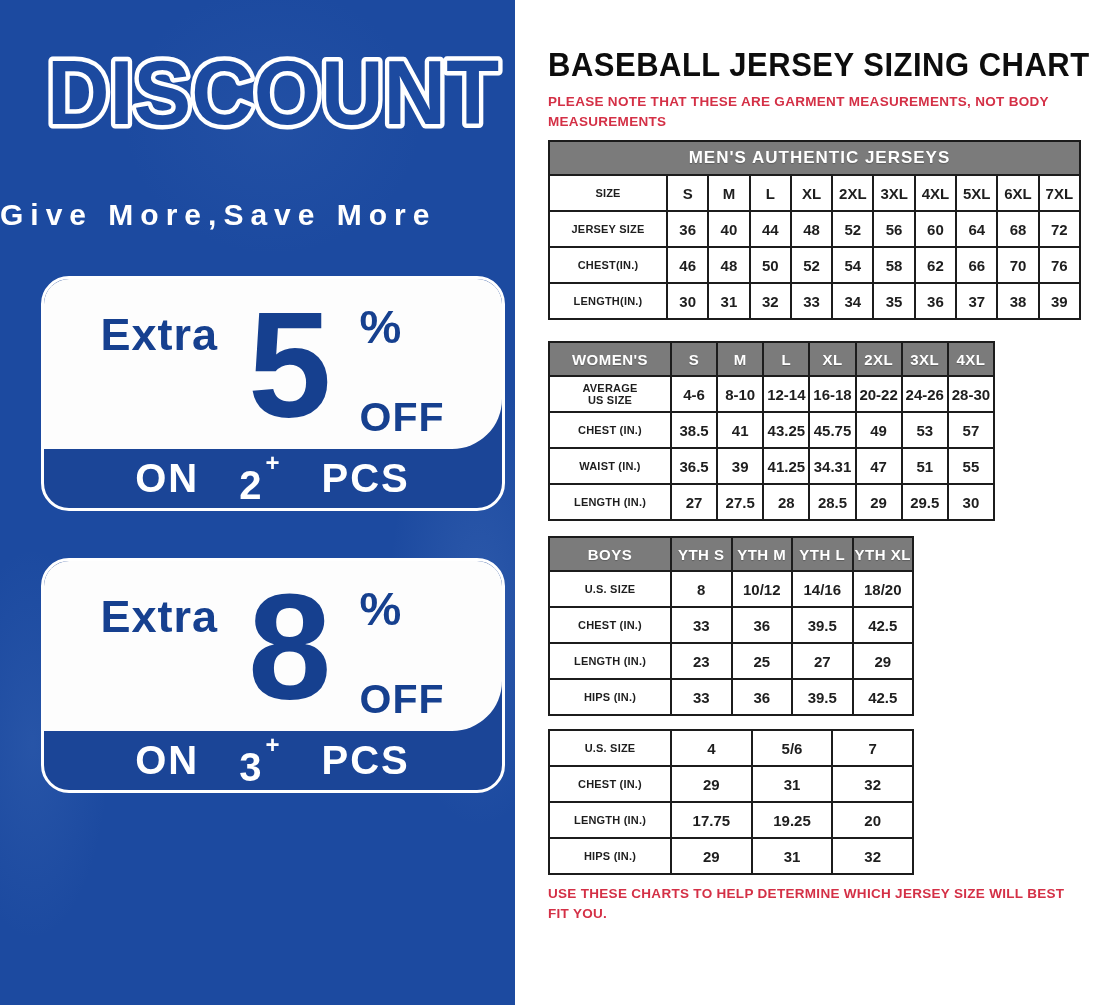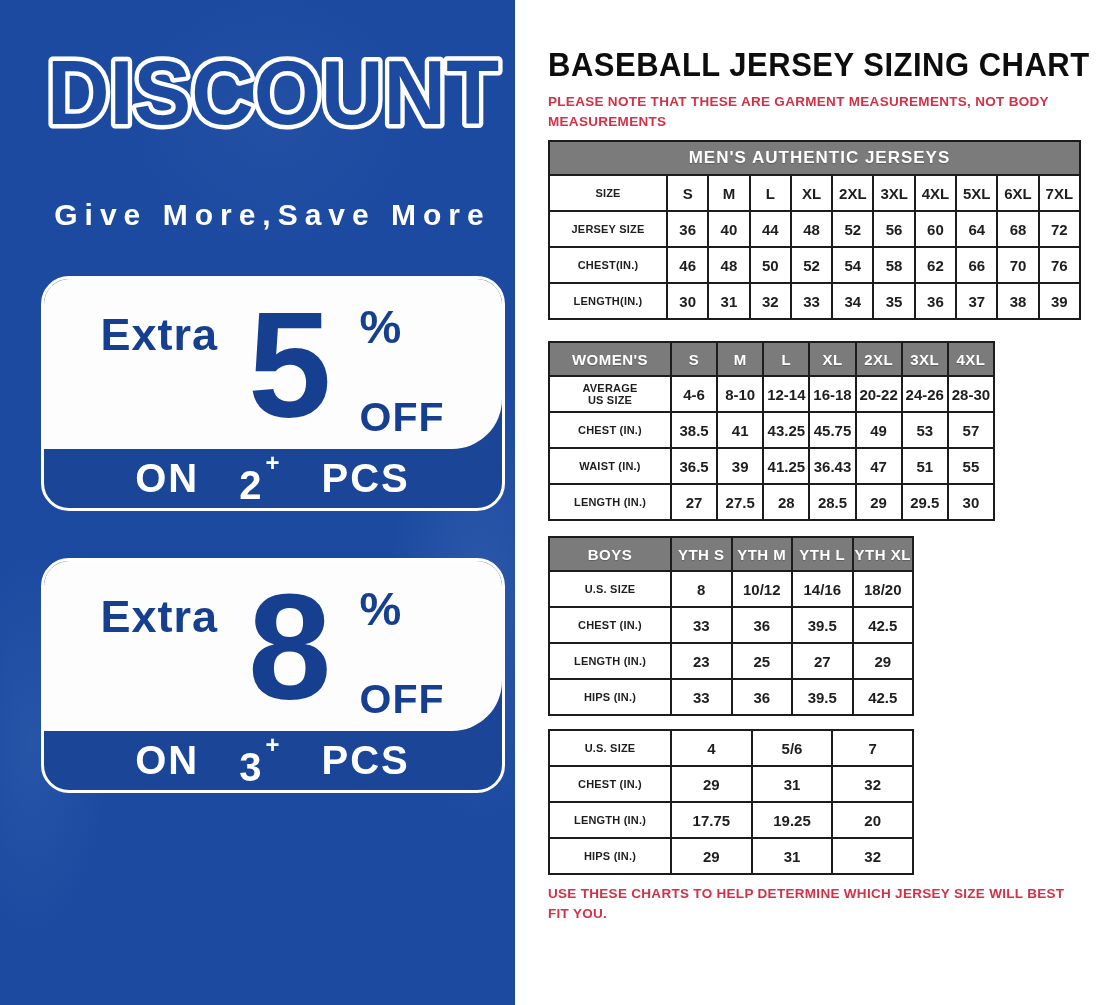--- a/index.html
+++ b/index.html
@@ -18,21 +18,21 @@
       radial-gradient(ellipse 110px 280px at 6% 74%, rgba(120,160,220,0.12), transparent 70%),
       radial-gradient(ellipse 200px 180px at 50% 12%, rgba(90,130,200,0.10), transparent 75%),
       #1c4aa0;
   }
   #edge-strip {
     position:absolute; left:529px; top:0; width:16px; height:100%;
     background:linear-gradient(to right, rgba(12,42,102,0) 0%, #0c2a66 85%);
   }
   .discount-svg { display:block; margin:38px auto 0 auto; }
   .banner-subtitle {
-    margin-top:52px; text-align:center; color:#ffffff;
+    margin-top:52px; color:#ffffff;
     font-size:30px; font-weight:bold; letter-spacing:7px; white-space:nowrap;
   }
 
   .offer-card {
     width:464px; margin:44px auto 16px auto;
     border:3px solid #ffffff; border-radius:28px;
     background:#1b4597; overflow:hidden;
   }
   .offer-card.second { margin-top:47px; }
   .offer-top {
@@ -268,21 +268,21 @@
                 <td>45.75</td>
                 <td>49</td>
                 <td>53</td>
                 <td>57</td>
               </tr>
               <tr>
                 <th class="label">WAIST (IN.)</th>
                 <td>36.5</td>
                 <td>39</td>
                 <td>41.25</td>
-                <td>36.43</td>
+                <td>34.31</td>
                 <td>47</td>
                 <td>51</td>
                 <td>55</td>
               </tr>
               <tr>
                 <th class="label">LENGTH (IN.)</th>
                 <td>27</td>
                 <td>27.5</td>
                 <td>28</td>
                 <td>28.5</td>

